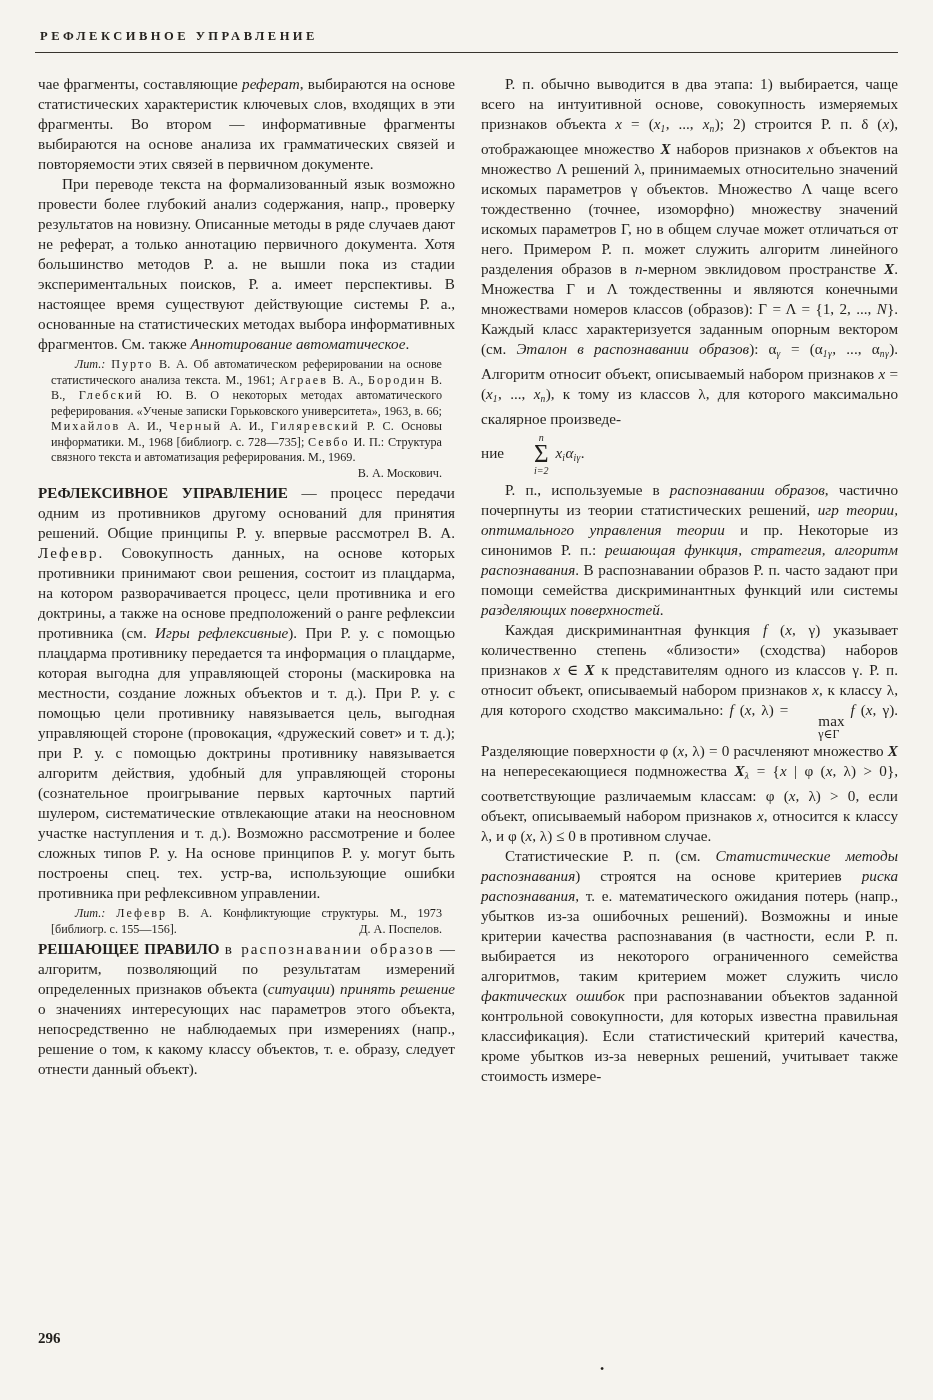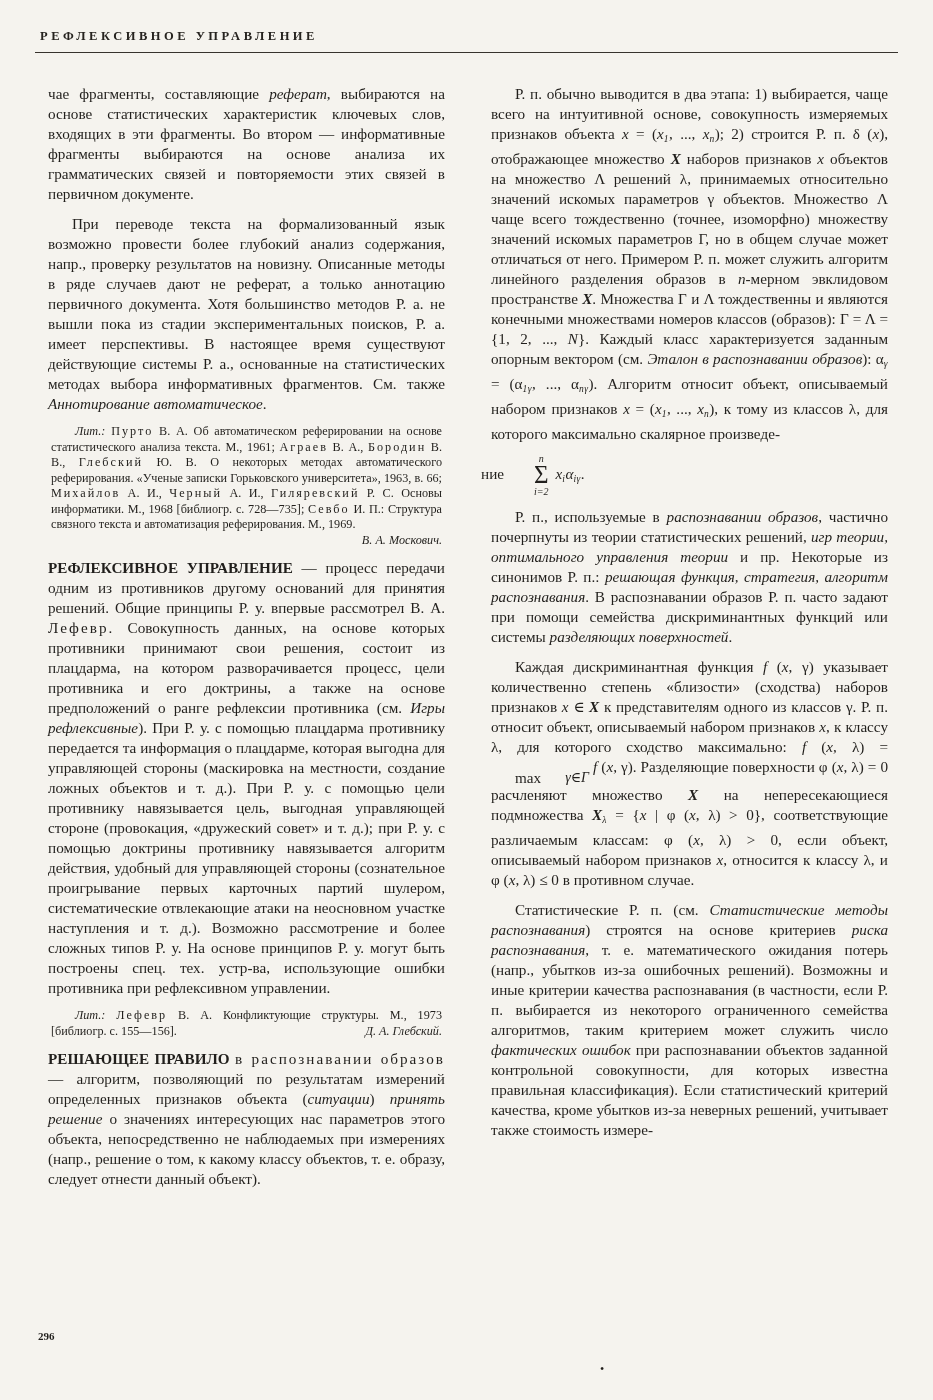--- a/index.html
+++ b/index.html
@@ -24,68 +24,68 @@
   }
   .columns {
     position:absolute; top:74px; left:38px; width:860px;
     display:flex; gap:26px;
   }
   .column {
     flex:1 1 0; min-width:0;
     text-align:justify;
     font-size:15.2px; line-height:20px;
   }
-  .column p { margin:10px; }
+  .column p { margin:0; }
   p.indent { text-indent:24px; }
   p.small {
     font-size:12.2px; line-height:15.5px;
     margin:3px 13px 2px;
     display:flow-root;
   }
   p.formula { margin:4px 0 4px; text-align:left; text-indent:0; }
   .r-n {}
   .r-i { font-style:italic; }
   .r-b { font-weight:700; }
   .r-bi { font-weight:700; font-style:italic; }
   .r-sp { letter-spacing:2px; }
   .r-sub { font-size:9.5px; font-style:italic; vertical-align:-3px; letter-spacing:0.5px; }
-  .r-author { font-style:italic; float:right; }
+  .r-author { float:right; }
   .r-sigma {
     display:inline-flex; flex-direction:column; align-items:center;
     vertical-align:middle; line-height:1; margin:0 7px 0 30px;
   }
   .r-sigma .s-lim { font-size:10px; font-style:italic; }
   .r-sigma .s-sym { font-size:25px; line-height:0.9; }
   .r-stack {
-    display:inline-flex; flex-direction:row; align-items:flex-end;
+    display:inline-flex; flex-direction:column; align-items:flex-start;
     line-height:1.05; vertical-align:-11px;
   }
-  .r-stack .u { font-size:14px; font-style:italic; }
+  .r-stack .u { font-size:12px; }
   .page-number {
     position:absolute; left:38px; top:1330px;
-    font-size:11px; font-weight:700;
+    font-size:15px; font-weight:700;
   }
   .footer-mark {
     position:absolute; left:600px; top:1362px;
     font-size:12px;
   }
 </style>
 </head>
 <body>
 
 <div class="page">
   <span class="running-head">РЕФЛЕКСИВНОЕ УПРАВЛЕНИЕ</span>
   <div class="rule"></div>
   <div class="columns">
       <div class="column">
         <p><span class="r-n">чае фрагменты, составляющие </span><span class="r-i">реферат</span><span class="r-n">, выбираются на основе статистических характеристик ключевых слов, входящих в эти фрагменты. Во втором — информативные фрагменты выбираются на основе анализа их грамматических связей и повторяемости этих связей в первичном документе.</span></p>
         <p class="indent "><span class="r-n">При переводе текста на формализованный язык возможно провести более глубокий анализ содержания, напр., проверку результатов на новизну. Описанные методы в ряде случаев дают не реферат, а только аннотацию первичного документа. Хотя большинство методов Р. а. не вышли пока из стадии экспериментальных поисков, Р. а. имеет перспективы. В настоящее время существуют действующие системы Р. а., основанные на статистических методах выбора информативных фрагментов. См. также </span><span class="r-i">Аннотирование автоматическое</span><span class="r-n">.</span></p>
         <p class="small indent "><span class="r-i">Лит.:</span><span class="r-n"> </span><span class="r-sp">Пурто</span><span class="r-n"> В. А. Об автоматическом реферировании на основе статистического анализа текста. М., 1961; </span><span class="r-sp">Аграев</span><span class="r-n"> В. А., </span><span class="r-sp">Бородин</span><span class="r-n"> В. В., </span><span class="r-sp">Глебский</span><span class="r-n"> Ю. В. О некоторых методах автоматического реферирования. «Ученые записки Горьковского университета», 1963, в. 66; </span><span class="r-sp">Михайлов</span><span class="r-n"> А. И., </span><span class="r-sp">Черный</span><span class="r-n"> А. И., </span><span class="r-sp">Гиляревский</span><span class="r-n"> Р. С. Основы информатики. М., 1968 [библиогр. с. 728—735]; </span><span class="r-sp">Севбо</span><span class="r-n"> И. П.: Структура связного текста и автоматизация реферирования. М., 1969. </span><span class="r-author">В. А. Москович.</span></p>
         <p><span class="r-b">РЕФЛЕКСИВНОЕ УПРАВЛЕНИЕ</span><span class="r-n"> — процесс передачи одним из противников другому оснований для принятия решений. Общие принципы Р. у. впервые рассмотрел В. А. </span><span class="r-sp">Лефевр</span><span class="r-n">. Совокупность данных, на основе которых противники принимают свои решения, состоит из плацдарма, на котором разворачивается процесс, цели противника и его доктрины, а также на основе предположений о ранге рефлексии противника (см. </span><span class="r-i">Игры рефлексивные</span><span class="r-n">). При Р. у. с помощью плацдарма противнику передается та информация о плацдарме, которая выгодна для управляющей стороны (маскировка на местности, создание ложных объектов и т. д.). При Р. у. с помощью цели противнику навязывается цель, выгодная управляющей стороне (провокация, «дружеский совет» и т. д.); при Р. у. с помощью доктрины противнику навязывается алгоритм действия, удобный для управляющей стороны (сознательное проигрывание первых карточных партий шулером, систематические отвлекающие атаки на неосновном участке наступления и т. д.). Возможно рассмотрение и более сложных типов Р. у. На основе принципов Р. у. могут быть построены спец. тех. устр-ва, использующие ошибки противника при рефлексивном управлении.</span></p>
-        <p class="small indent "><span class="r-i">Лит.:</span><span class="r-n"> </span><span class="r-sp">Лефевр</span><span class="r-n"> В. А. Конфликтующие структуры. М., 1973 [библиогр. с. 155—156]. </span><span class="r-author">Д. А. Глебский.</span></p>
+        <p class="small indent "><span class="r-i">Лит.:</span><span class="r-n"> </span><span class="r-sp">Лефевр</span><span class="r-n"> В. А. Конфликтующие структуры. М., 1973 [библиогр. с. 155—156]. </span><span class="r-author">Д. А. Поспелов.</span></p>
         <p><span class="r-b">РЕШАЮЩЕЕ ПРАВИЛО</span><span class="r-n"> </span><span class="r-sp">в распознавании образов</span><span class="r-n"> — алгоритм, позволяющий по результатам измерений определенных признаков объекта (</span><span class="r-i">ситуации</span><span class="r-n">) </span><span class="r-i">принять решение</span><span class="r-n"> о значениях интересующих нас параметров этого объекта, непосредственно не наблюдаемых при измерениях (напр., решение о том, к какому классу объектов, т. е. образу, следует отнести данный объект).</span></p>
       </div>
       <div class="column">
         <p class="indent "><span class="r-n">Р. п. обычно выводится в два этапа: 1) выбирается, чаще всего на интуитивной основе, совокупность измеряемых признаков объекта </span><span class="r-i">x</span><span class="r-n"> = (</span><span class="r-i">x</span><span class="r-sub">1</span><span class="r-n">, ..., </span><span class="r-i">x</span><span class="r-sub">n</span><span class="r-n">); 2) строится Р. п. δ (</span><span class="r-i">x</span><span class="r-n">), отображающее множество </span><span class="r-bi">X</span><span class="r-n"> наборов признаков </span><span class="r-i">x</span><span class="r-n"> объектов на множество Λ решений λ, принимаемых относительно значений искомых параметров γ объектов. Множество Λ чаще всего тождественно (точнее, изоморфно) множеству значений искомых параметров Γ, но в общем случае может отличаться от него. Примером Р. п. может служить алгоритм линейного разделения образов в </span><span class="r-i">n</span><span class="r-n">-мерном эвклидовом пространстве </span><span class="r-bi">X</span><span class="r-n">. Множества Γ и Λ тождественны и являются конечными множествами номеров классов (образов): Γ = Λ = {1, 2, ..., </span><span class="r-i">N</span><span class="r-n">}. Каждый класс характеризуется заданным опорным вектором (см. </span><span class="r-i">Эталон в распознавании образов</span><span class="r-n">): α</span><span class="r-sub">γ</span><span class="r-n"> = (α</span><span class="r-sub">1γ</span><span class="r-n">, ..., α</span><span class="r-sub">nγ</span><span class="r-n">). Алгоритм относит объект, описываемый набором признаков </span><span class="r-i">x</span><span class="r-n"> = (</span><span class="r-i">x</span><span class="r-sub">1</span><span class="r-n">, ..., </span><span class="r-i">x</span><span class="r-sub">n</span><span class="r-n">), к тому из классов λ, для которого максимально скалярное произведе-</span></p>
         <p class="formula"><span class="r-n">ние</span><span class="r-sigma">
             <span class="s-lim">n</span>
             <span class="s-sym">Σ</span>
             <span class="s-lim">i=2</span>
           </span><span class="r-i">x</span><span class="r-sub">i</span><span class="r-i">α</span><span class="r-sub">iγ</span><span class="r-n">.</span></p>
         <p class="indent "><span class="r-n">Р. п., используемые в </span><span class="r-i">распознавании образов</span><span class="r-n">, частично почерпнуты из теории статистических решений, </span><span class="r-i">игр теории, оптимального управления теории</span><span class="r-n"> и пр. Некоторые из синонимов Р. п.: </span><span class="r-i">решающая функция, стратегия, алгоритм распознавания</span><span class="r-n">. В распознавании образов Р. п. часто задают при помощи семейства дискриминантных функций или системы </span><span class="r-i">разделяющих поверхностей</span><span class="r-n">.</span></p>

